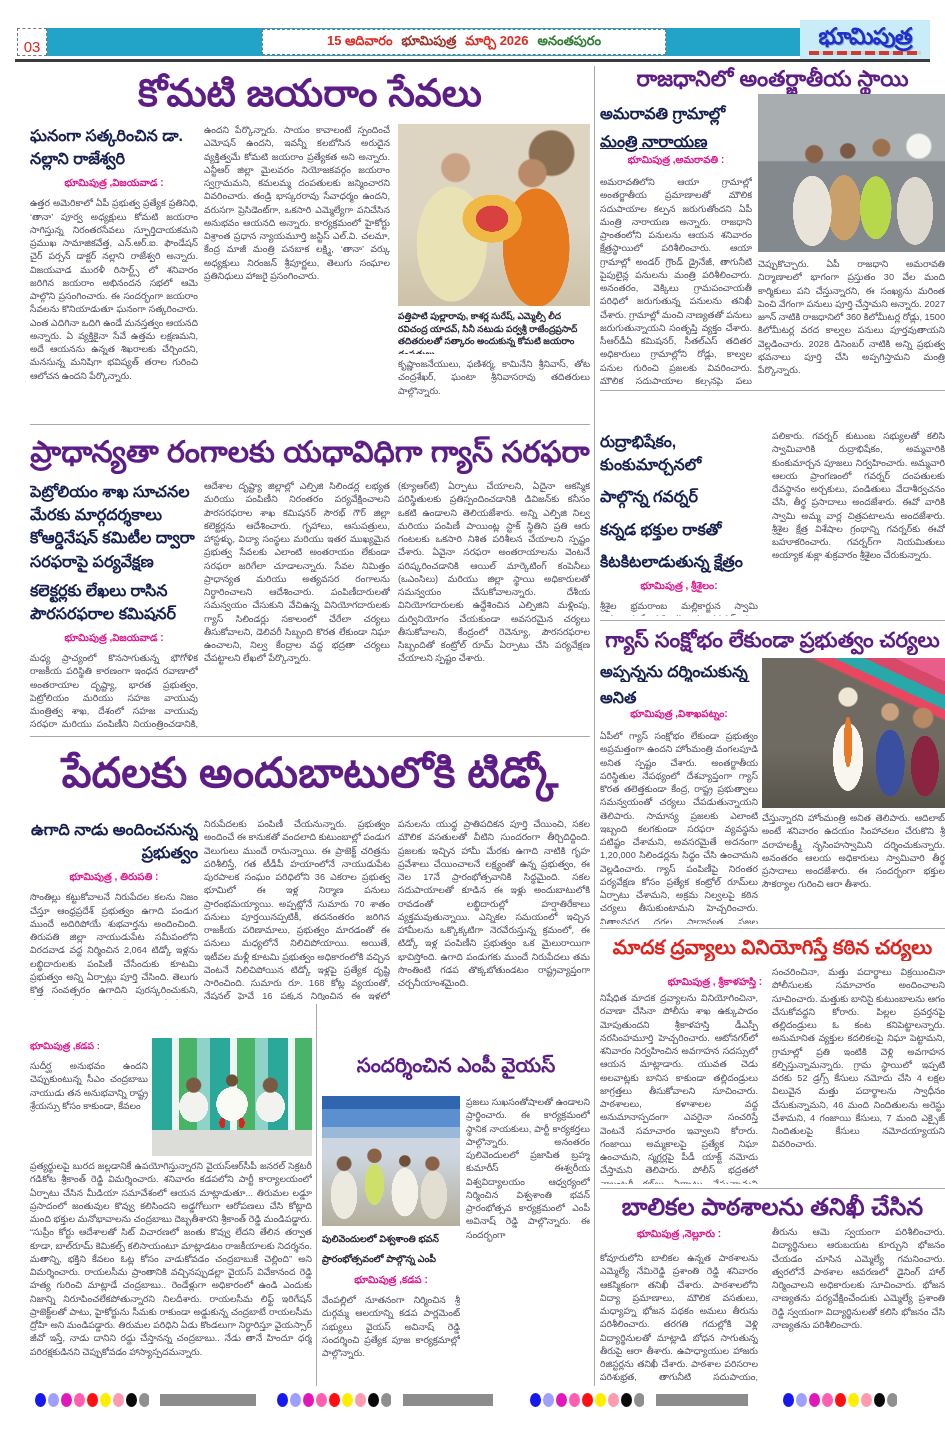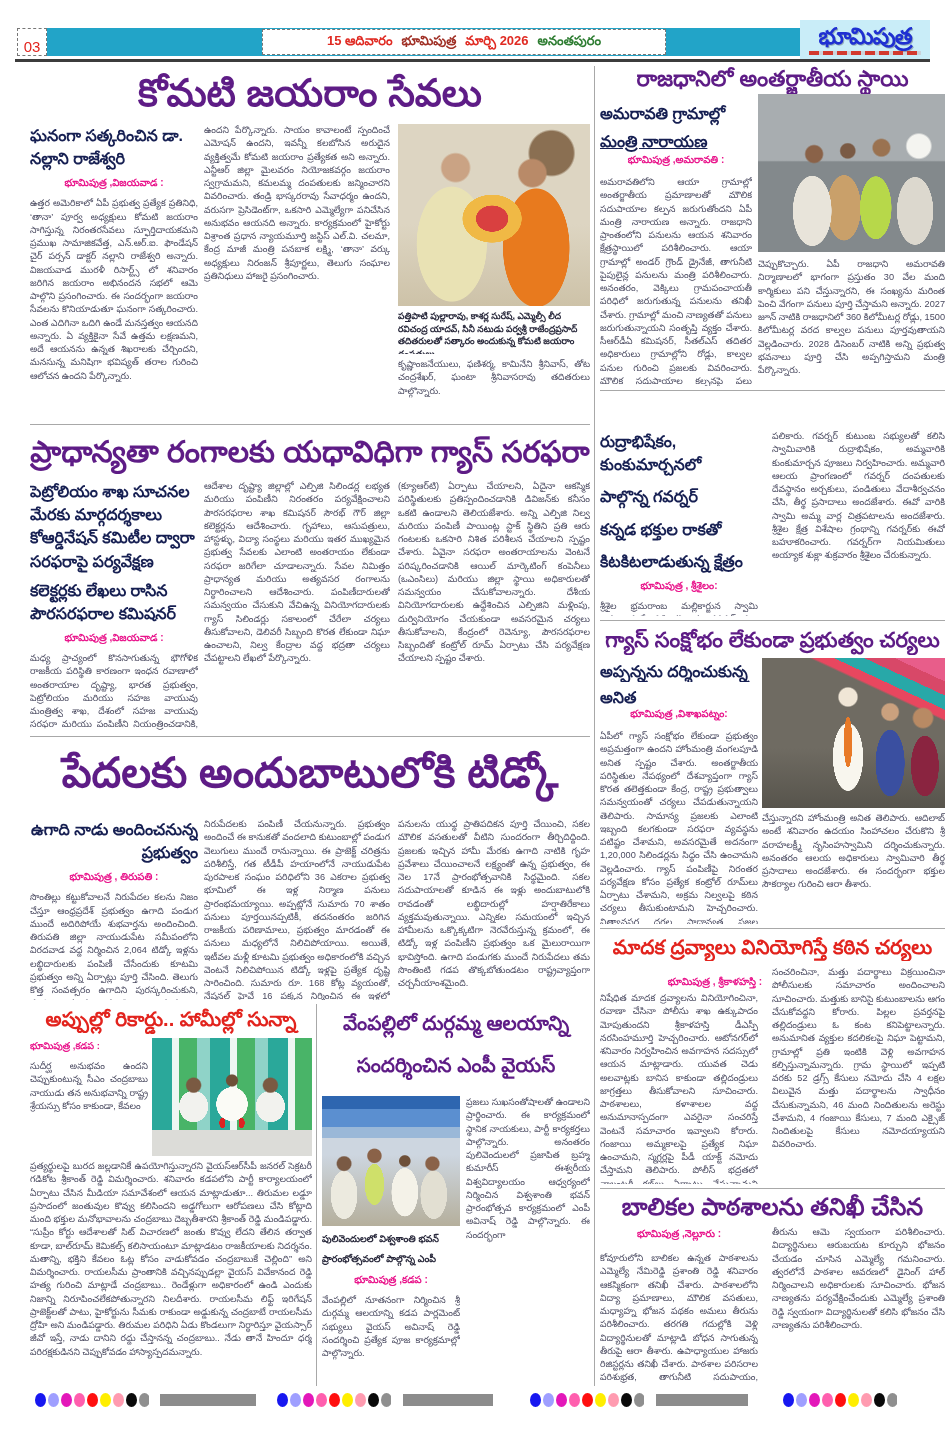--- a/index.html
+++ b/index.html
@@ -129,28 +129,26 @@
 
   <div class="abs headline" style="left:30px;top:742px;width:560px;height:62px;font-size:42px;line-height:62px;">పేదలకు అందుబాటులోకి టిడ్కో ఇళ్లు</div>
   <div class="abs" style="left:30px;top:818px;width:168px;height:182px;">
     <div class="subhead" style="text-align:right;">ఉగాది నాడు అందించనున్న ప్రభుత్వం</div>
     <div class="byline">భూమిపుత్ర , తిరుపతి :</div>
     <div class="body-txt">సొంతిల్లు కట్టుకోవాలనే నిరుపేదల కలను నిజం చేస్తూ ఆంధ్రప్రదేశ్ ప్రభుత్వం ఉగాది పండుగ ముందే అదిరిపోయే శుభవార్తను అందించింది. తిరుపతి జిల్లా నాయుడుపేట సమీపంలోని విరదవాడ వద్ద నిర్మించిన 2,064 టిడ్కో ఇళ్లను లబ్ధిదారులకు పంపిణీ చేసేందుకు కూటమి ప్రభుత్వం అన్ని ఏర్పాట్లు పూర్తి చేసింది. తెలుగు కొత్త సంవత్సరం ఉగాదిని పురస్కరించుకుని, మార్చి 17న ముఖ్యమంత్రి నారా చంద్రబాబు నాయుడు ఈ థార్ గృహ సముదాయాన్ని అధికారికంగా ప్రారంభించి,</div>
   </div>
   <div class="abs body-txt" style="left:204px;top:818px;width:186px;height:182px;">నిరుపేదలకు పంపిణీ చేయనున్నారు. ప్రభుత్వం అందించే ఈ కానుకతో వందలాది కుటుంబాల్లో పండుగ వెలుగులు ముందే రానున్నాయి. ఈ ప్రాజెక్ట్ చరిత్రను పరిశీలిస్తే, గత టీడీపీ హయాంలోనే నాయుడుపేట పురపాలక సంఘం పరిధిలోని 36 ఎకరాల ప్రభుత్వ భూమిలో ఈ ఇళ్ల నిర్మాణ పనులు ప్రారంభమయ్యాయి. అప్పట్లోనే సుమారు 70 శాతం పనులు పూర్తయినప్పటికీ, తదనంతరం జరిగిన రాజకీయ పరిణామాలు, ప్రభుత్వం మారడంతో ఈ పనులు మధ్యలోనే నిలిచిపోయాయి. అయితే, ఇటీవల మళ్లీ కూటమి ప్రభుత్వం అధికారంలోకి వచ్చిన వెంటనే నిలిచిపోయిన టిడ్కో ఇళ్లపై ప్రత్యేక దృష్టి సారించింది. సుమారు రూ. 168 కోట్ల వ్యయంతో, నేషనల్ హైవే 16 పక్కన నిర్మించిన ఈ ఇళ్లలో పెండింగ్‌లో ఉన్న అన్ని</div>
   <div class="abs body-txt" style="left:398px;top:818px;width:192px;height:182px;">పనులను యుద్ధ ప్రాతిపదికన పూర్తి చేయించి, సకల మౌలిక వసతులతో వీటిని సుందరంగా తీర్చిదిద్దింది. ప్రజలకు ఇచ్చిన హామీ మేరకు ఉగాది నాటికి గృహ ప్రవేశాలు చేయించాలనే లక్ష్యంతో ఉన్న ప్రభుత్వం, ఈ నెల 17నే ప్రారంభోత్సవానికి సిద్ధమైంది. సకల సదుపాయాలతో కూడిన ఈ ఇళ్లు అందుబాటులోకి రావడంతో లబ్ధిదారుల్లో హర్షాతిరేకాలు వ్యక్తమవుతున్నాయి. ఎన్నికల సమయంలో ఇచ్చిన హామీలను ఒక్కొక్కటిగా నెరవేరుస్తున్న క్రమంలో, ఈ టిడ్కో ఇళ్ల పంపిణీని ప్రభుత్వం ఒక మైలురాయిగా భావిస్తోంది. ఉగాది పండుగకు ముందే నిరుపేదలు తమ సొంతింటి గడప తొక్కబోతుండటం రాష్ట్రవ్యాప్తంగా చర్చనీయాంశమైంది.</div>
 
-  <div class="abs headline-red" style="left:30px;top:1004px;width:282px;height:30px;font-size:20px;line-height:30px;">అప్పుల్లో రికార్డు.. హామీల్లో సున్నా</div>
   <div class="abs byline" style="left:30px;top:1040px;width:118px;text-align:left;margin:0;font-size:9.5px;">భూమిపుత్ర ,కడప :</div>
   <div class="abs photo ph-a4" style="left:152px;top:1038px;width:160px;height:118px;"></div>
   <div class="abs body-txt" style="left:30px;top:1060px;width:118px;height:96px;">సుదీర్ఘ అనుభవం ఉందని చెప్పుకుంటున్న సీఎం చంద్రబాబు నాయుడు తన అనుభవాన్ని రాష్ట్ర శ్రేయస్సు కోసం కాకుండా, కేవలం</div>
   <div class="abs body-txt" style="left:30px;top:1160px;width:282px;height:226px;">ప్రత్యర్థులపై బురద జల్లడానికే ఉపయోగిస్తున్నారని వైయస్ఆర్‌సీపీ జనరల్ సెక్రటరీ గడికోట శ్రీకాంత్ రెడ్డి విమర్శించారు. శనివారం కడపలోని పార్టీ కార్యాలయంలో ఏర్పాటు చేసిన మీడియా సమావేశంలో ఆయన మాట్లాడుతూ... తిరుమల లడ్డూ ప్రసాదంలో జంతువుల కొవ్వు కలిసిందని అడ్డగోలుగా ఆరోపణలు చేసి కోట్లాది మంది భక్తుల మనోభావాలను చంద్రబాబు దెబ్బతీశారని శ్రీకాంత్ రెడ్డి మండిపడ్డారు. “సుప్రీం కోర్టు ఆదేశాలతో సిట్ విచారణలో జంతు కొవ్వు లేదని తేలిన తర్వాత కూడా, బాల్‌రూమ్ కెమికల్స్ కలిసాయంటూ మాట్లాడటం రాజకీయాలకు నిదర్శనం. మతాన్ని, భక్తిని కేవలం ఓట్ల కోసం వాడుకోవడం చంద్రబాబుకే చెల్లింది” అని విమర్శించారు. రాయలసీమ ప్రాంతానికి వచ్చినప్పుడల్లా వైయస్ వివేకానంద రెడ్డి హత్య గురించి మాట్లాడే చంద్రబాబు.. రెండేళ్లుగా అధికారంలో ఉండి ఎందుకు నిజాన్ని నిరూపించలేకపోతున్నారని నిలదీశారు. రాయలసీమ లిఫ్ట్ ఇరిగేషన్ ప్రాజెక్ట్‌లతో పాటు, హైకోర్టును సీమకు రాకుండా అడ్డుకున్న చంద్రబాబే రాయలసీమ ద్రోహి అని మండిపడ్డారు. తిరుమల పరిధిని ఏడు కొండలుగా నిర్ధారిస్తూ వైయస్సార్ జీవో ఇస్తే, నాడు దానిని రద్దు చేస్తానన్న చంద్రబాబు.. నేడు తానే హిందూ ధర్మ పరిరక్షకుడినని చెప్పుకోవడం హాస్యాస్పదమన్నారు.</div>
   <div class="abs rule-v" style="left:316px;top:1004px;height:382px;"></div>
 
-  <div class="abs headline" style="left:322px;top:1008px;width:268px;height:30px;font-size:20px;line-height:30px;">వేంపల్లిలో దుర్గమ్మ ఆలయాన్ని</div>
   <div class="abs headline" style="left:322px;top:1050px;width:268px;height:30px;font-size:20px;line-height:30px;">సందర్శించిన ఎంపీ వైయస్ అవినాష్ రెడ్డి</div>
   <div class="abs photo ph-a5" style="left:322px;top:1096px;width:138px;height:130px;"></div>
   <div class="abs body-txt" style="left:466px;top:1096px;width:124px;height:292px;">ప్రజలు సుఖసంతోషాలతో ఉండాలని ప్రార్థించారు. ఈ కార్యక్రమంలో స్థానిక నాయకులు, పార్టీ కార్యకర్తలు పాల్గొన్నారు. అనంతరం పులివెందులలో ప్రజాపిత బ్రహ్మ కుమారీస్ ఈశ్వరీయ విశ్వవిద్యాలయం ఆధ్వర్యంలో నిర్మించిన విశ్వశాంతి భవన్ ప్రారంభోత్సవ కార్యక్రమంలో ఎంపీ అవినాష్ రెడ్డి పాల్గొన్నారు. ఈ సందర్భంగా</div>
   <div class="abs caption" style="left:322px;top:1232px;width:138px;height:16px;font-size:9.5px;">పులివెందులలో విశ్వశాంతి భవన్</div>
   <div class="abs caption" style="left:322px;top:1252px;width:138px;height:16px;font-size:9.5px;">ప్రారంభోత్సవంలో పాల్గొన్న ఎంపీ</div>
   <div class="abs byline" style="left:322px;top:1274px;width:138px;margin:0;">భూమిపుత్ర ,కడప :</div>
   <div class="abs body-txt" style="left:322px;top:1294px;width:138px;height:94px;">వేంపల్లిలో నూతనంగా నిర్మించిన శ్రీ దుర్గమ్మ ఆలయాన్ని కడప పార్లమెంట్ సభ్యులు వైయస్ అవినాష్ రెడ్డి సందర్శించి ప్రత్యేక పూజ కార్యక్రమాల్లో పాల్గొన్నారు.</div>
   <div class="abs body-txt" style="left:466px;top:1226px;width:124px;height:0;">జరిగిన ఉద్ఘాటన వేడుకల్లో మున్సిపల్ మాజీ చైర్పర్సన్ వైయస్ ప్రమీలమ్మ, రాజయోగిని, జయంతి, బ్రహ్మ కుమారీలు తదితరులు హాజరయ్యారు. కార్యక్రమంలో భాగంగా విశ్వశాంతి, ఆధ్యాత్మిక విలువల ప్రాముఖ్యతను బ్రహ్మ కుమారీస్ ప్రతినిధులు వివరించారు. అనంతరం ఎంపీ అవినాష్ రెడ్డి కార్యక్రమ నిర్వాహకులను అభినందించి, సమాజంలో శాంతి, నైతిక విలువల వ్యాప్తికి ఇలాంటి సంస్థల కృషి దోహదపడుతుందని తెలిపారు.</div>
 
   <div class="abs headline" style="left:600px;top:64px;width:345px;height:30px;font-size:22px;line-height:30px;">రాజధానిలో అంతర్జాతీయ స్థాయి ప్రమాణాలు</div>

